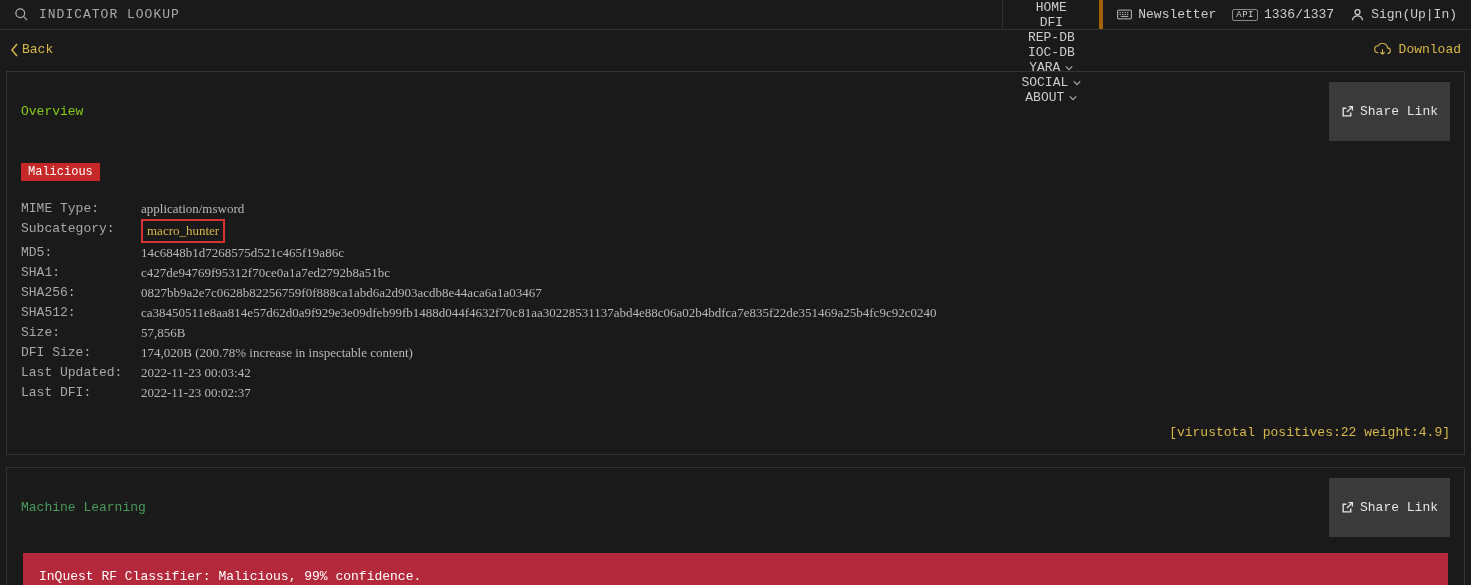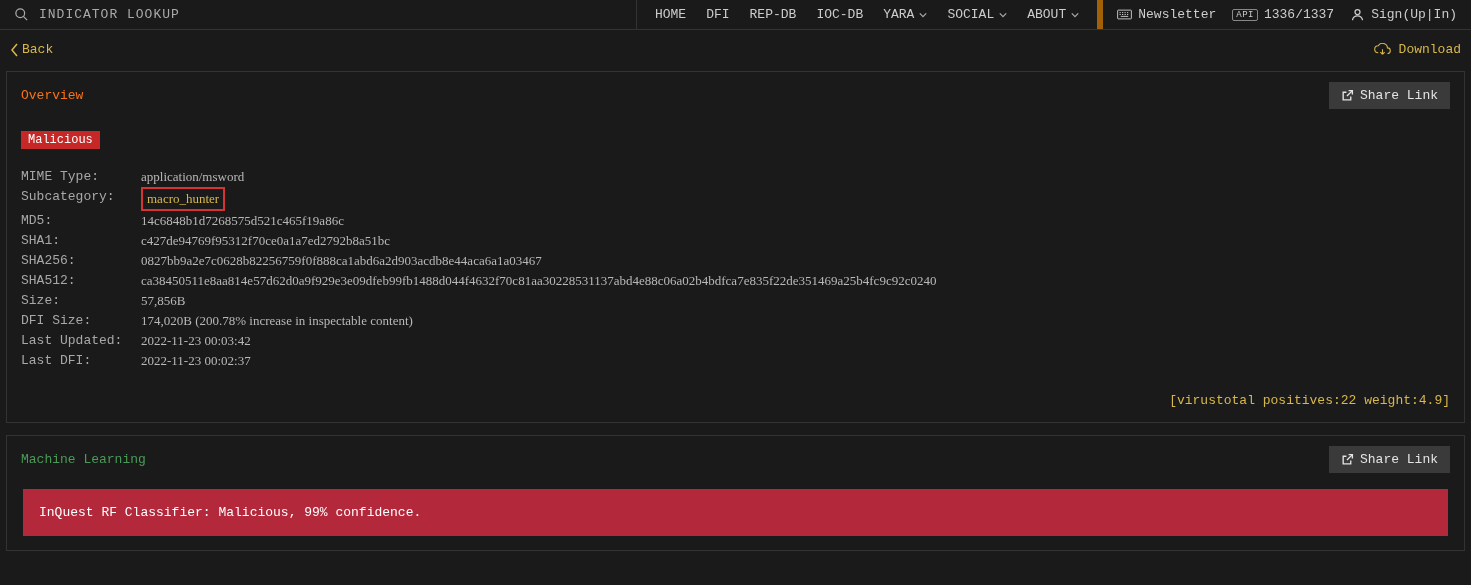--- a/index.html
+++ b/index.html
@@ -43,34 +43,35 @@
     }
     .search-area svg { width: 15px; height: 15px; margin-right: 10px; }
     .search-text { letter-spacing: 1px; font-size: 13px; }
     .nav-spacer { flex: 1; }
     .nav {
       display: flex;
       align-items: center;
       height: 100%;
       border-left: 1px solid #333;
       padding: 0 8px;
+      flex-direction: column;
     }
     .nav-item {
       padding: 0 10px;
       font-size: 13px;
       color: #ccc;
       display: flex;
       align-items: center;
       gap: 5px;
     }
     .nav-caret { width: 8px; height: 8px; }
     .right-group {
       display: flex;
       height: 100%;
-      border-left: 6px solid #a16207;
+      border-left: 4px solid #a16207;
       padding: 0 6px;
     }
     .right-item {
       display: flex;
       align-items: center;
       padding: 0 8px;
       gap: 6px;
       color: #ccc;
       font-size: 13px;
     }
@@ -108,30 +109,30 @@
       margin: 4px 6px 12px 6px;
       border: 1px solid #333;
       background: #1a1a1a;
     }
     .panel-header {
       display: flex;
       align-items: center;
       padding: 10px 14px 10px 14px;
     }
     .panel-title {
-      color: #f97316;
+      color: #84cc16;
       font-size: 13px;
     }
     .panel-title.ml { color: #4a9a58; }
     .panel-header-spacer { flex: 1; }
     .share-btn {
       background: #3a3a3a;
       color: #e4e4e4;
       border: none;
-      padding: 6px 12px;
+      padding: 22px 12px;
       font-family: inherit;
       font-size: 13px;
       display: flex;
       align-items: center;
       gap: 6px;
       cursor: pointer;
     }
     .share-btn svg { width: 13px; height: 13px; }
     .panel-body { padding: 0 14px 14px 14px; }
     .badge-malicious {

